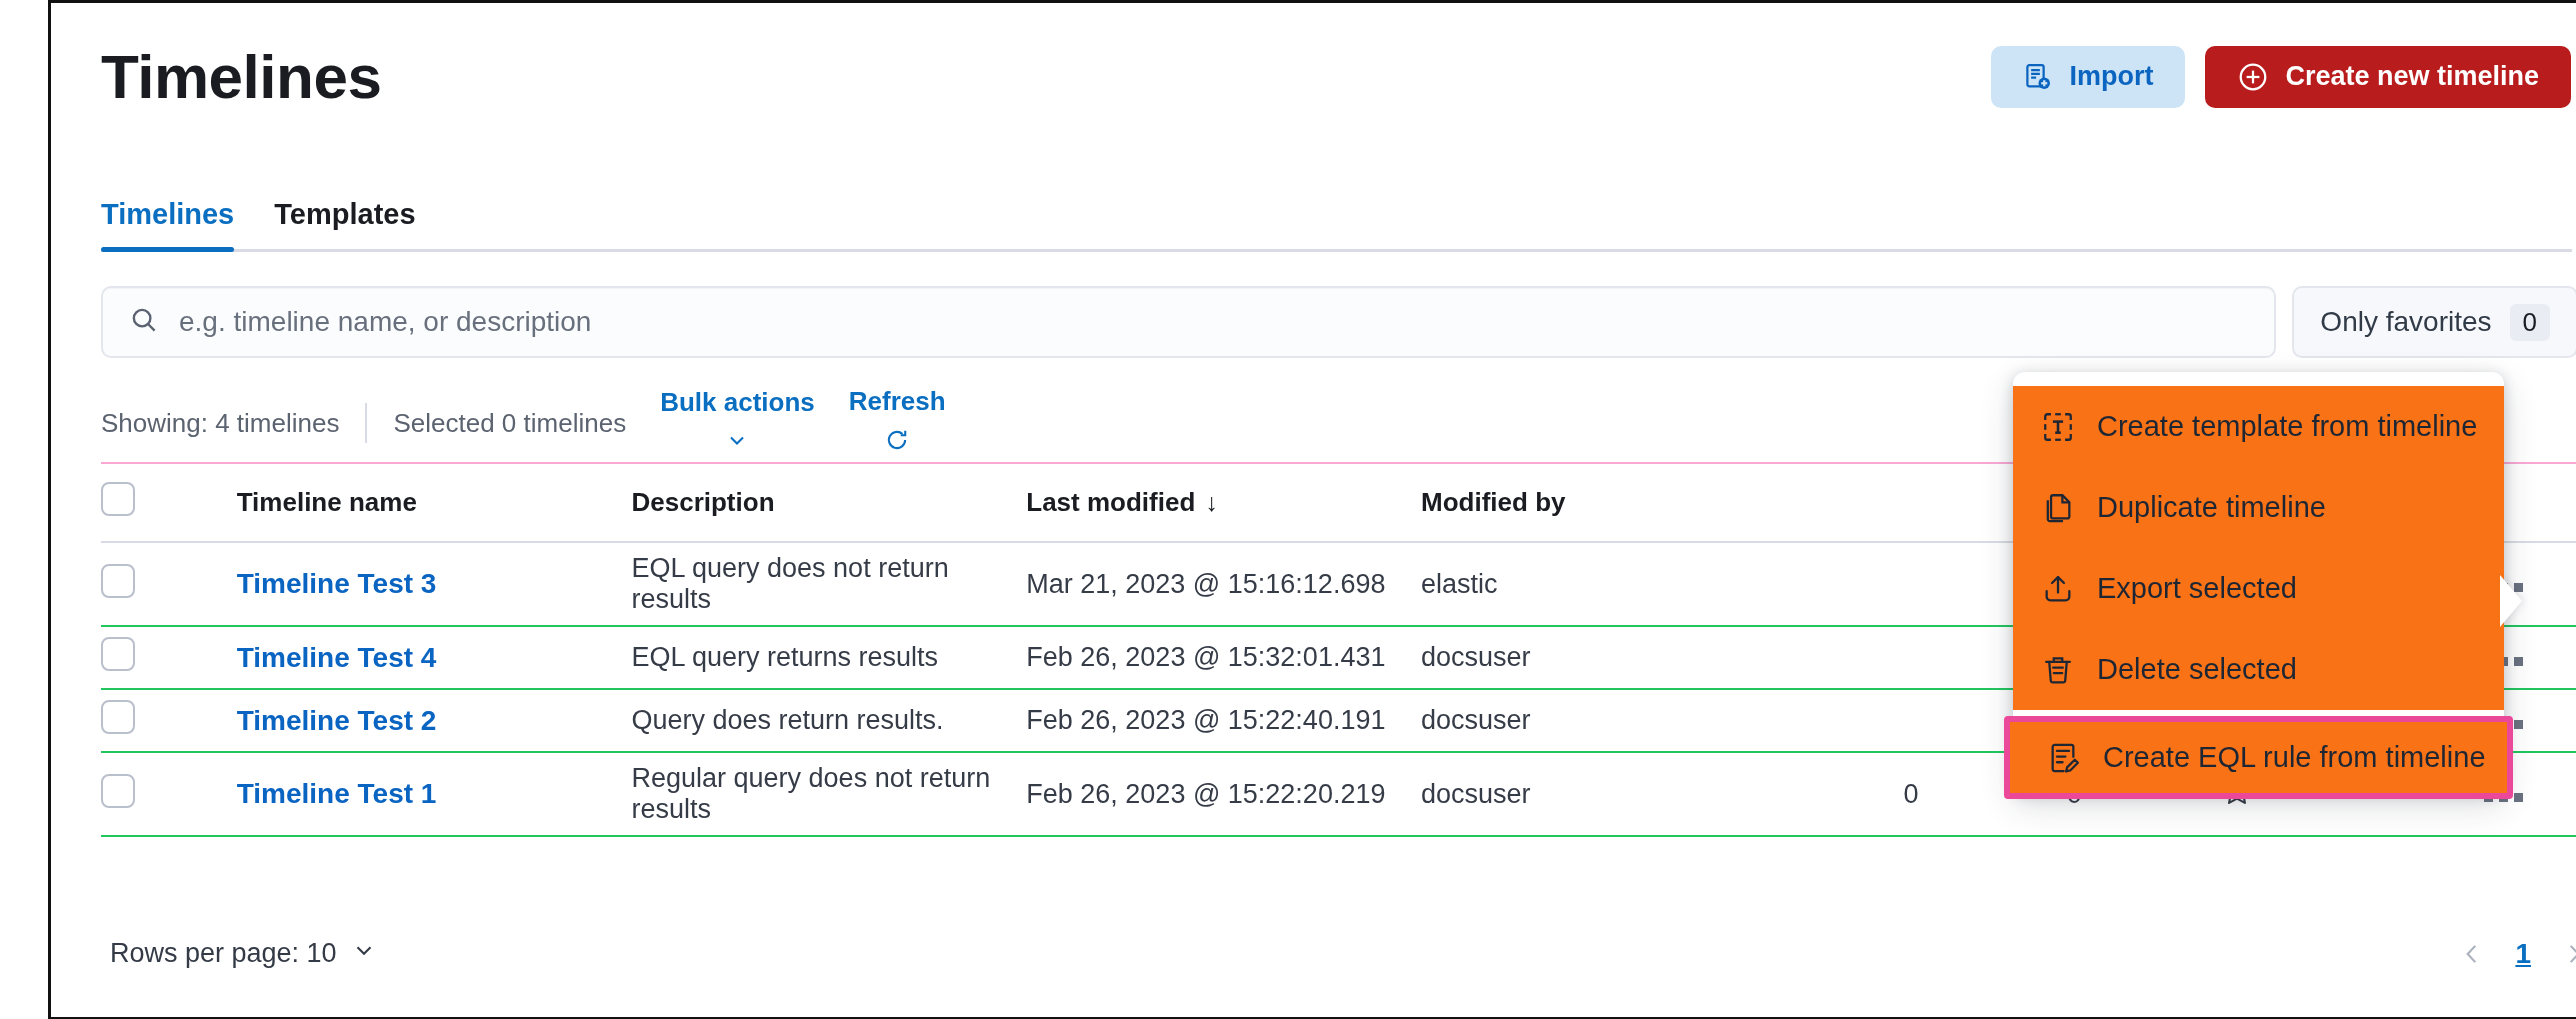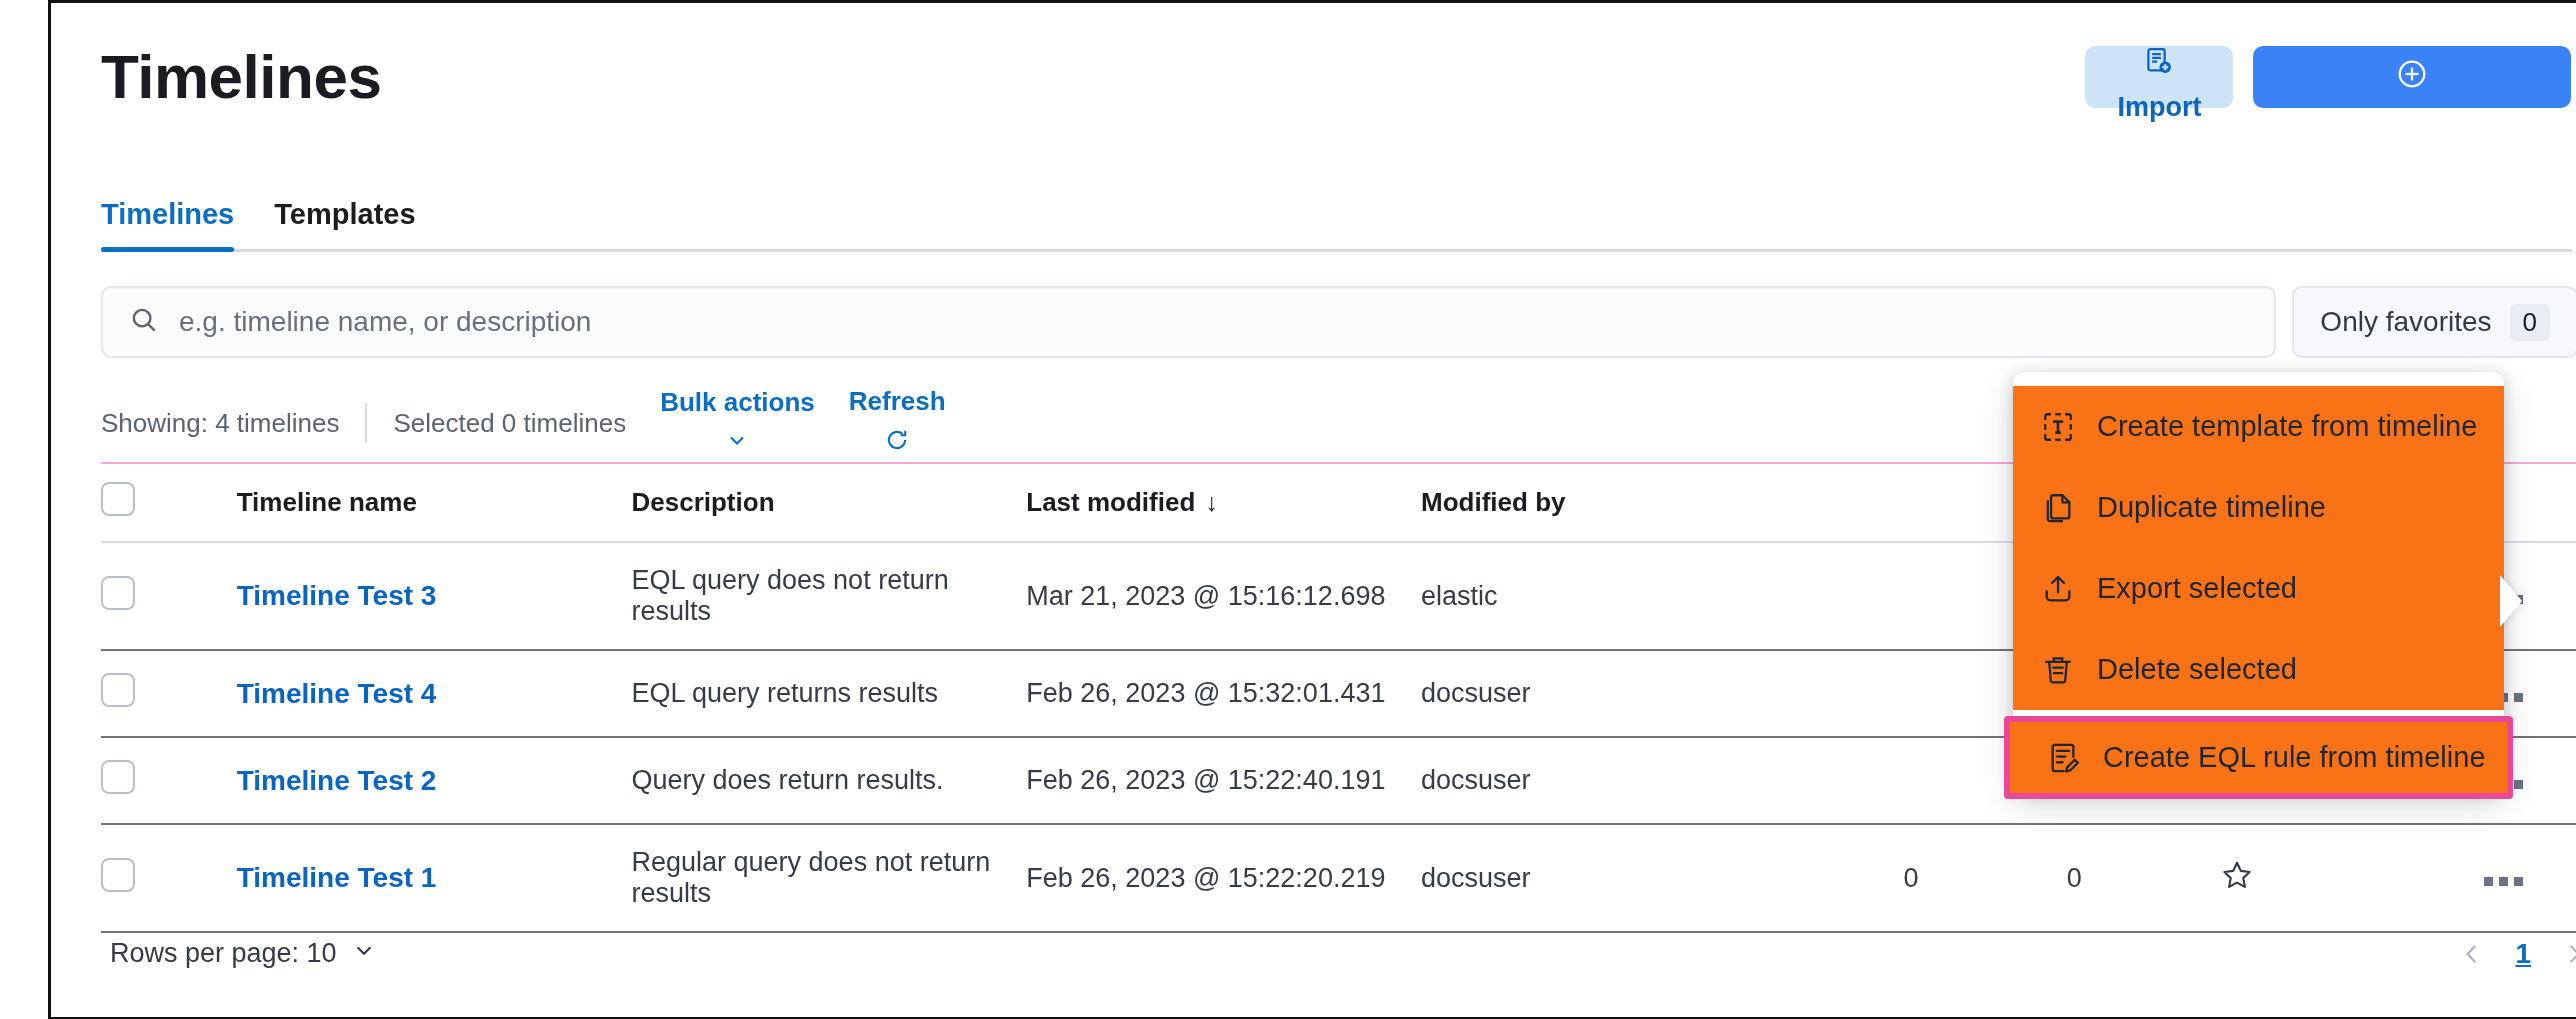--- a/index.html
+++ b/index.html
@@ -53,32 +53,31 @@
     display: inline-flex;
     align-items: center;
     gap: 16px;
     border: none;
     border-radius: 10px;
     font-family: "Liberation Sans", sans-serif;
     font-size: 27px;
     font-weight: 700;
     cursor: pointer;
     white-space: nowrap;
-    flex-direction: column;
   }
 
   .btn-import {
     background: #cce4f5;
     color: #0b64c0;
     height: 62px;
     padding: 0 32px;
   }
 
   .btn-create {
-    background: #3b82f6;
+    background: #b91c1c;
     color: #ffffff;
     height: 62px;
     padding: 12px 32px;
   }
 
   .btn svg { display: block; }
 
   
   .tabs-bar {
     position: absolute;
@@ -227,22 +226,22 @@
     font-weight: 700;
     color: #1a1c21;
     padding: 18px 0 18px 0;
     border-top: 2px solid #f9a8d4;
     border-bottom: 2px solid #d8dbe3;
     white-space: nowrap;
   }
   table.tl td {
     font-size: 27px;
     color: #363c47;
-    padding: 22px 0;
-    border-bottom: 2px solid #737373;
+    padding: 10px 0;
+    border-bottom: 2px solid #22c55e;
     vertical-align: middle;
   }
   .col-check  { width: 99px; }
   .col-name   { width: 288px; }
   .col-desc   { width: 288px; }
   .col-mod    { width: 288px; }
   .col-by     { width: 298px; }
   .col-n1     { width: 119px; text-align: center; }
   .col-n2     { width: 119px; text-align: center; }
   .col-fav    { width: 119px; text-align: center; }

